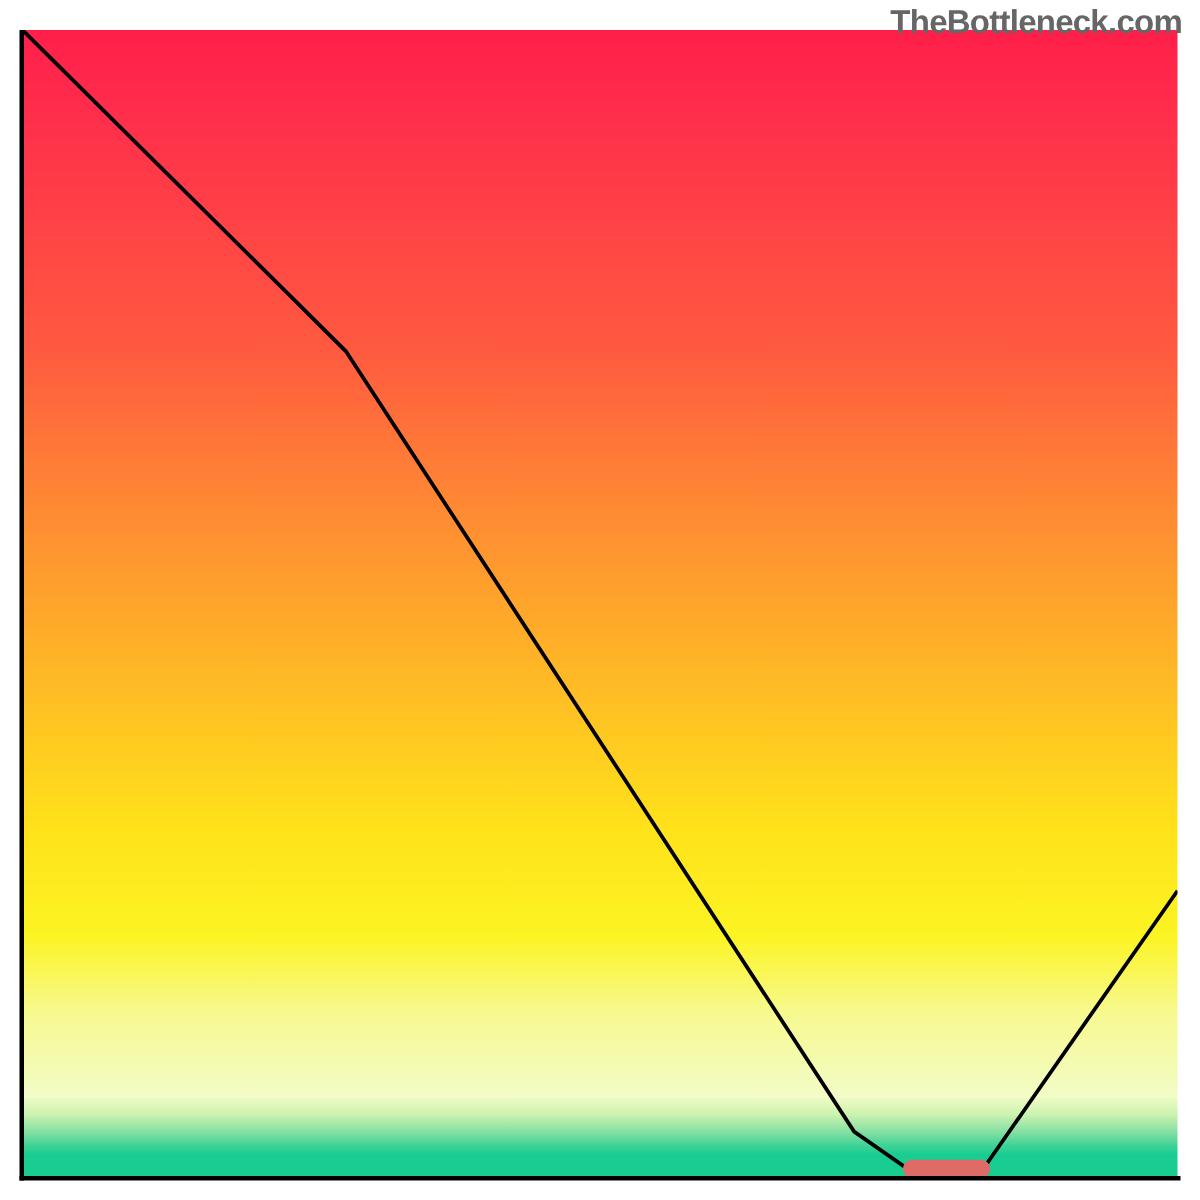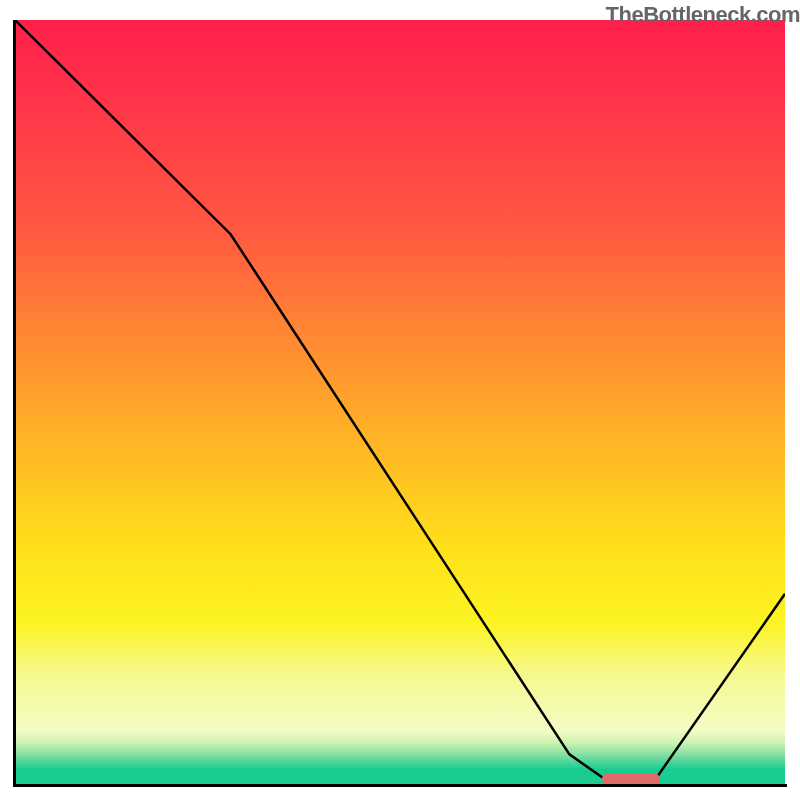--- a/index.html
+++ b/index.html
@@ -11,21 +11,21 @@
     font-family: Arial, Helvetica, sans-serif;
   }
   .wrapper {
     position: relative;
     width: 800px;
     height: 800px;
   }
   .watermark {
     position: absolute;
     top: 2px;
-    right: 0;
+    right: 12px;
     font-size: 22px;
     font-weight: bold;
     color: #666;
     z-index: 10;
     letter-spacing: -0.5px;
   }
   .plot {
     position: absolute;
     left: 15px;
     top: 20px;

